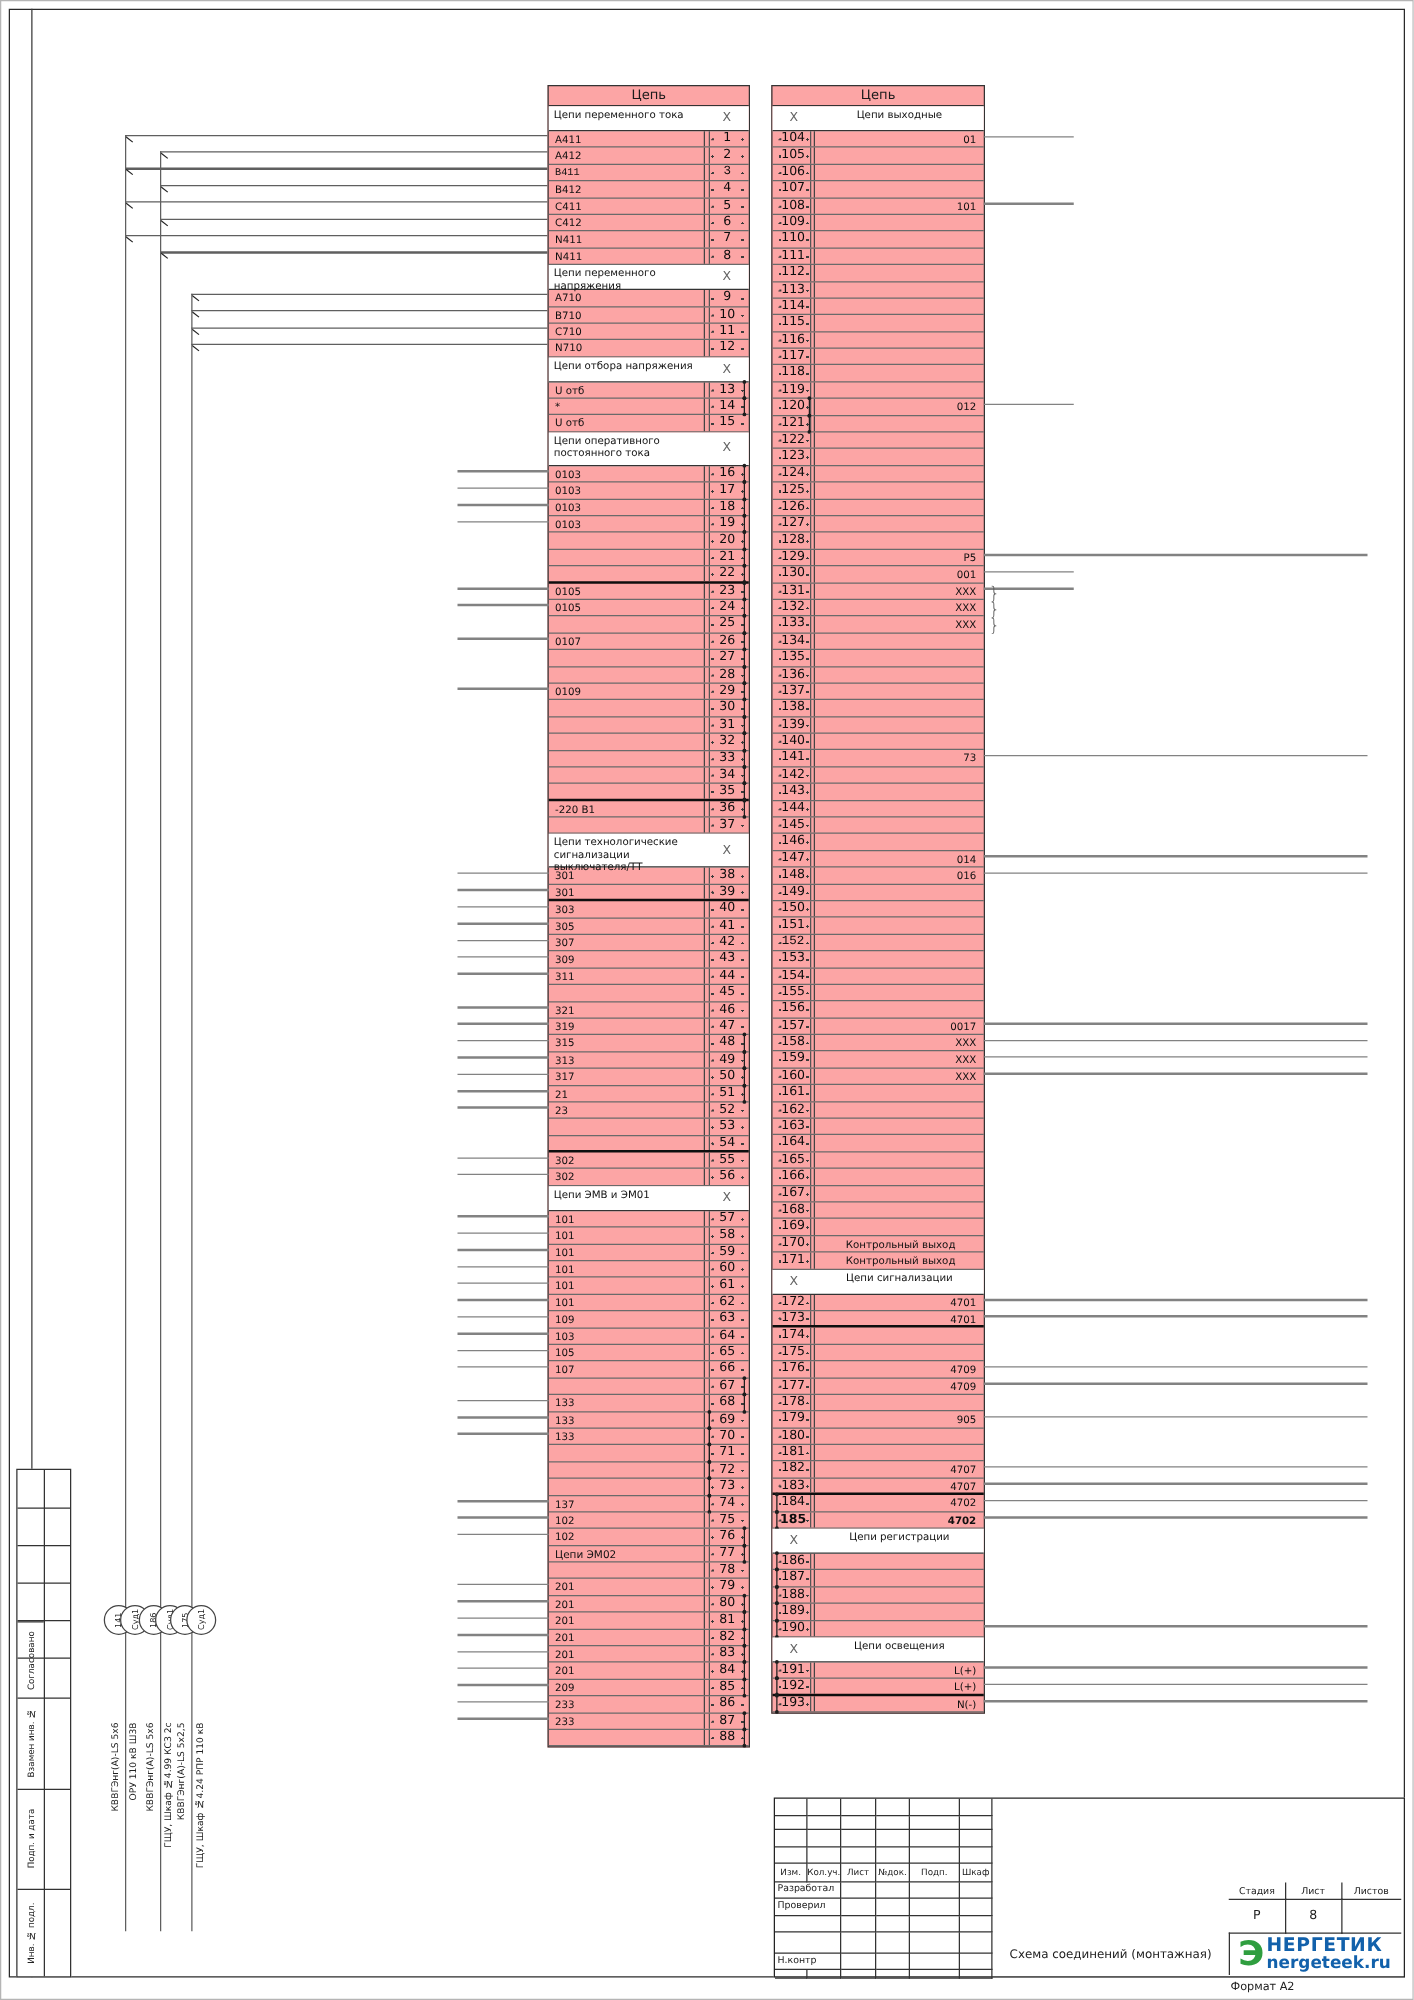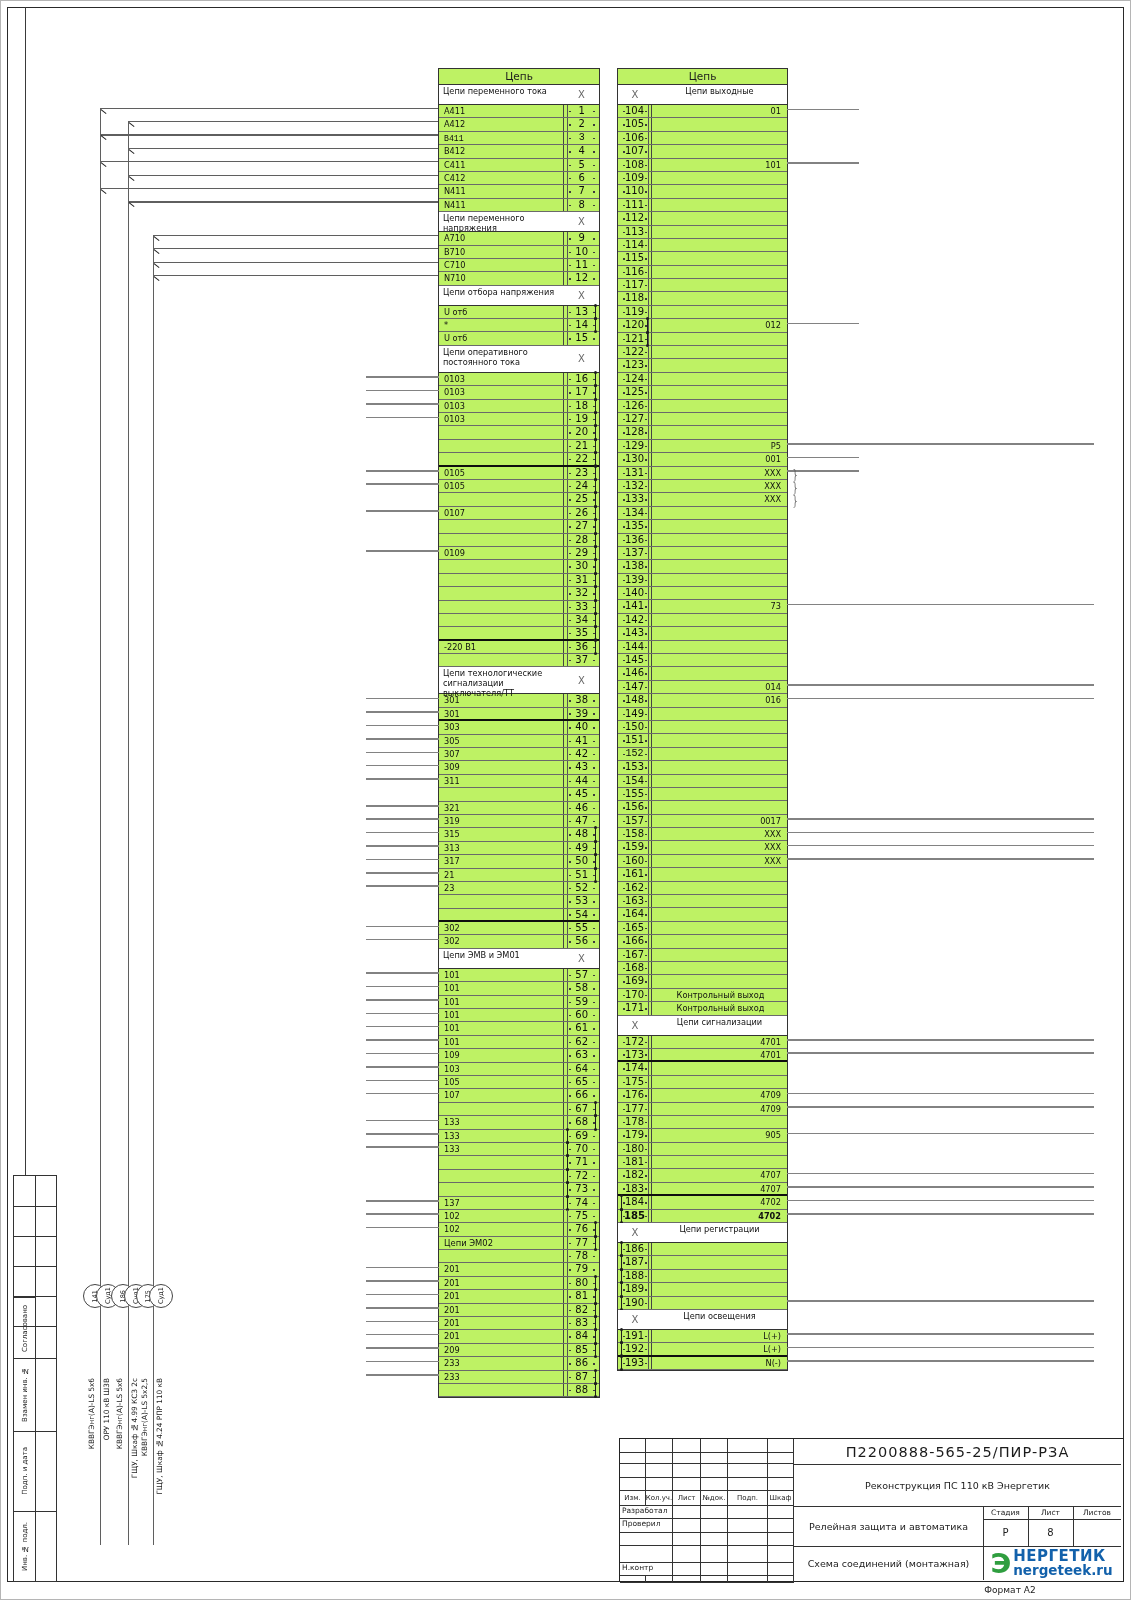--- a/index.html
+++ b/index.html
@@ -4,21 +4,21 @@
 <style>
   html,body{margin:0;padding:0;background:#e8e8e8;}
   #page{position:relative;width:1131px;height:1600px;background:#ffffff;margin:0 auto;
         font-family:"DejaVu Sans", sans-serif;color:#1b1b1b;overflow:hidden;
         box-shadow:0 0 0 1px #b5b5b5 inset;}
   .abs{position:absolute;}
   
   #frame{position:absolute;left:7px;top:7px;right:7px;bottom:18px;border:1.6px solid #2a2a2a;}
   #marginline{position:absolute;left:25px;top:7px;bottom:18px;width:1px;background:#3a3a3a;}
   
-  .ttable{position:absolute;border:1.3px solid #333;background:#bef264;box-sizing:border-box;}
+  .ttable{position:absolute;border:1.3px solid #333;background:#fca5a5;box-sizing:border-box;}
   .ttitle{border-bottom:1px solid #333;text-align:center;font-size:10.5px;line-height:15px;height:16px;box-sizing:border-box;}
   .trow{position:relative;display:flex;box-sizing:border-box;border-bottom:1px solid #6a6a6a;}
   .trow.thick{border-bottom:2.6px solid #0e0e0e;}
   .hrow{position:relative;display:flex;box-sizing:border-box;border-bottom:1px solid #333;background:#fff;}
   .htext{font-size:8.2px;line-height:1.2;padding:2px 0 0 4px;color:#111;}
   .hx{display:flex;align-items:center;justify-content:center;font-size:10px;color:#666;}
   .lbl{position:relative;font-size:8.2px;line-height:11px;padding:1px 3px 0 5px;white-space:nowrap;overflow:visible;box-sizing:border-box;color:#101010;}
   .num{position:relative;text-align:center;font-size:10px;box-sizing:border-box;color:#0c0c0c;
        background-image:radial-gradient(circle 1px at 6px 55%, #3c3c3c 99%, transparent 100%),
                         radial-gradient(circle 1px at calc(100% - 5px) 55%, #3c3c3c 99%, transparent 100%);}
@@ -1057,23 +1057,20 @@
         <div class="tb-cell" style="left: 81px; top: 124px; width: 27px; height: 13px;"></div>
         <div class="tb-cell" style="left: 108px; top: 124px; width: 40px; height: 13px;"></div>
         <div class="tb-cell" style="left: 148px; top: 124px; width: 26px; height: 13px;"></div>
         <div class="tb-cell" style="left: 0px; top: 137px; width: 26px; height: 7px;"></div>
         <div class="tb-cell" style="left: 26px; top: 137px; width: 27px; height: 7px;"></div>
         <div class="tb-cell" style="left: 53px; top: 137px; width: 28px; height: 7px;"></div>
         <div class="tb-cell" style="left: 81px; top: 137px; width: 27px; height: 7px;"></div>
         <div class="tb-cell" style="left: 108px; top: 137px; width: 40px; height: 7px;"></div>
         <div class="tb-cell" style="left: 148px; top: 137px; width: 26px; height: 7px;"></div>
       </div>
-    <div class="tb-docnum">П2200888-565-25/ПИР-РЗА</div>
-    <div class="tb-project">Реконструкция ПС 110 кВ Энергетик</div>
-    <div class="tb-objname">Релейная защита и автоматика</div>
     <div class="tb-drawname">Схема соединений (монтажная)</div>
     <div class="tb-shdr" style="left:363px;width:45px;">Стадия</div>
     <div class="tb-shdr" style="left:408px;width:45px;">Лист</div>
     <div class="tb-shdr" style="left:453px;width:48px;border-right:none;">Листов</div>
     <div class="tb-sval" style="left:363px;width:45px;">Р</div>
     <div class="tb-sval" style="left:408px;width:45px;">8</div>
     <div class="tb-sval" style="left:453px;width:48px;border-right:none;"></div>
     <div id="logo">
       <span class="e">Э</span>
       <span class="col">

